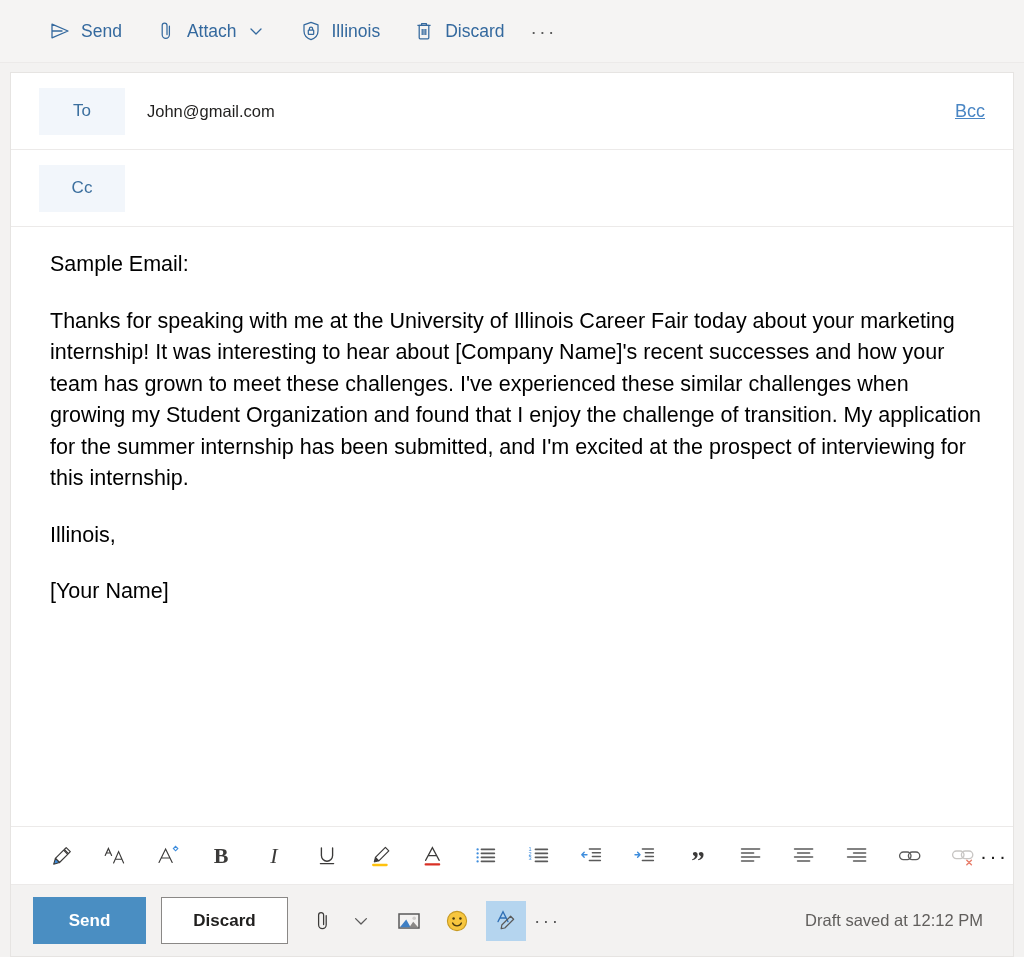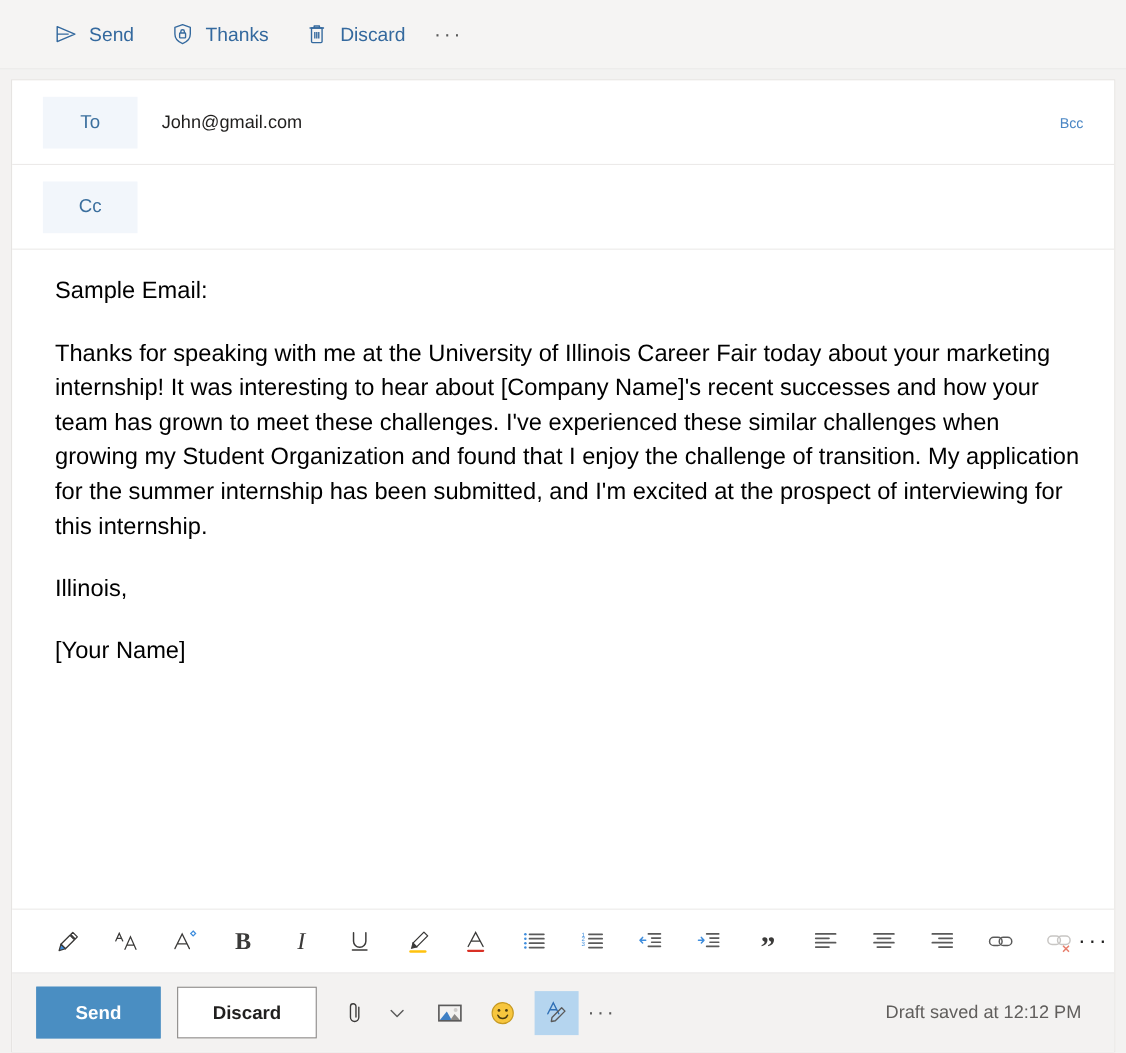--- a/index.html
+++ b/index.html
@@ -94,24 +94,25 @@
     background: transparent;
     font-family: Liberation Sans, sans-serif;
     font-size: 16.5px;
     color: #201f1e;
     padding-left: 22px;
     height: 40px;
   }
   .rcpt-input::placeholder { color: #a19f9d; }
   .bcc-link {
     color: #4a86c4;
-    font-size: 13px;
+    font-size: 18px;
     padding: 6px 10px;
     cursor: pointer;
     flex: none;
+    text-decoration: underline;
   }
 
   
   .subject-row {
     height: 62px;
     display: flex;
     align-items: center;
     padding: 0 28px;
     border-bottom: 1px solid #eceae9;
     flex: none;
@@ -239,30 +240,43 @@
 
   <div class="cmd">
     <span class="glyph">
       <svg width="22" height="22" viewBox="0 0 22 22" fill="none" stroke="#34699e" stroke-width="1.3" stroke-linejoin="round">
         <path d="M3 4.2 L19 11 L3 17.8 L3 11 L13 11 L3 11 Z"></path>
       </svg>
     </span>
     <span>Send</span>
   </div>
 
+  <div class="cmd">
+    <span class="glyph">
+      <svg width="22" height="22" viewBox="0 0 22 22" fill="none" stroke="#34699e" stroke-width="1.25" stroke-linecap="round">
+        <path d="M14.4 6.2 v8.6 a3.6 3.6 0 0 1 -7.2 0 V5.6 a2.4 2.4 0 0 1 4.8 0 v9"></path>
+      </svg>
+    </span>
+    <span>Attach</span>
+    <span class="chev">
+      <svg width="16" height="16" viewBox="0 0 16 16" fill="none" stroke="#34699e" stroke-width="1.3" stroke-linecap="round" stroke-linejoin="round">
+        <path d="M3 6 L8 11 L13 6"></path>
+      </svg>
+    </span>
+  </div>
 
   <div class="cmd">
     <span class="glyph">
       <svg width="22" height="22" viewBox="0 0 22 22" fill="none" stroke="#34699e" stroke-width="1.25" stroke-linejoin="round">
         <path d="M11 2.4 L18 4.8 v6.2 c0 4.2 -3.2 7.3 -7 8.6 c-3.8 -1.3 -7 -4.4 -7 -8.6 V4.8 Z"></path>
         <rect x="8.3" y="10" width="5.4" height="4.4" rx="0.6"></rect>
         <path d="M9.4 10 V8.6 a1.6 1.6 0 0 1 3.2 0 V10"></path>
       </svg>
     </span>
-    <span>Thanks</span>
+    <span>Illinois</span>
   </div>
 
   <div class="cmd">
     <span class="glyph">
       <svg width="22" height="22" viewBox="0 0 22 22" fill="none" stroke="#34699e" stroke-width="1.25" stroke-linejoin="round">
         <path d="M4.4 5.4 h13.2"></path>
         <path d="M6.2 5.4 h9.6 v12.4 a1 1 0 0 1 -1 1 H7.2 a1 1 0 0 1 -1 -1 Z"></path>
         <path d="M8.6 5.4 V3.6 h4.8 v1.8"></path>
         <path d="M9.2 9 v6 M11 9 v6 M12.8 9 v6"></path>
       </svg>

